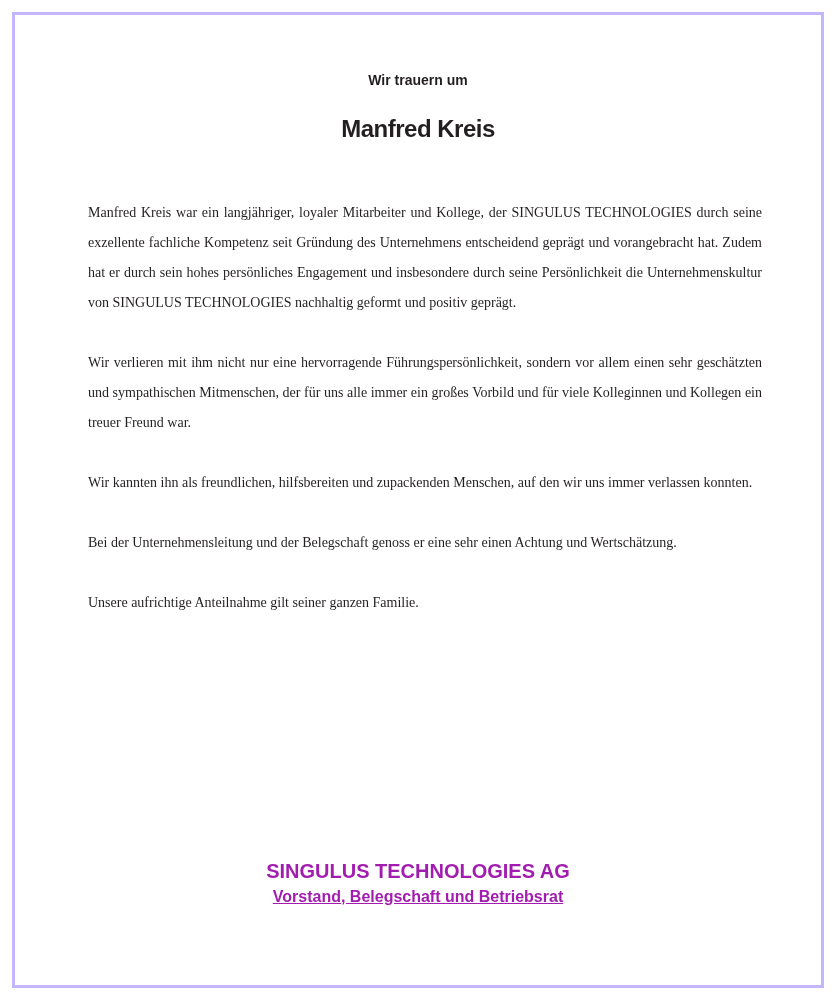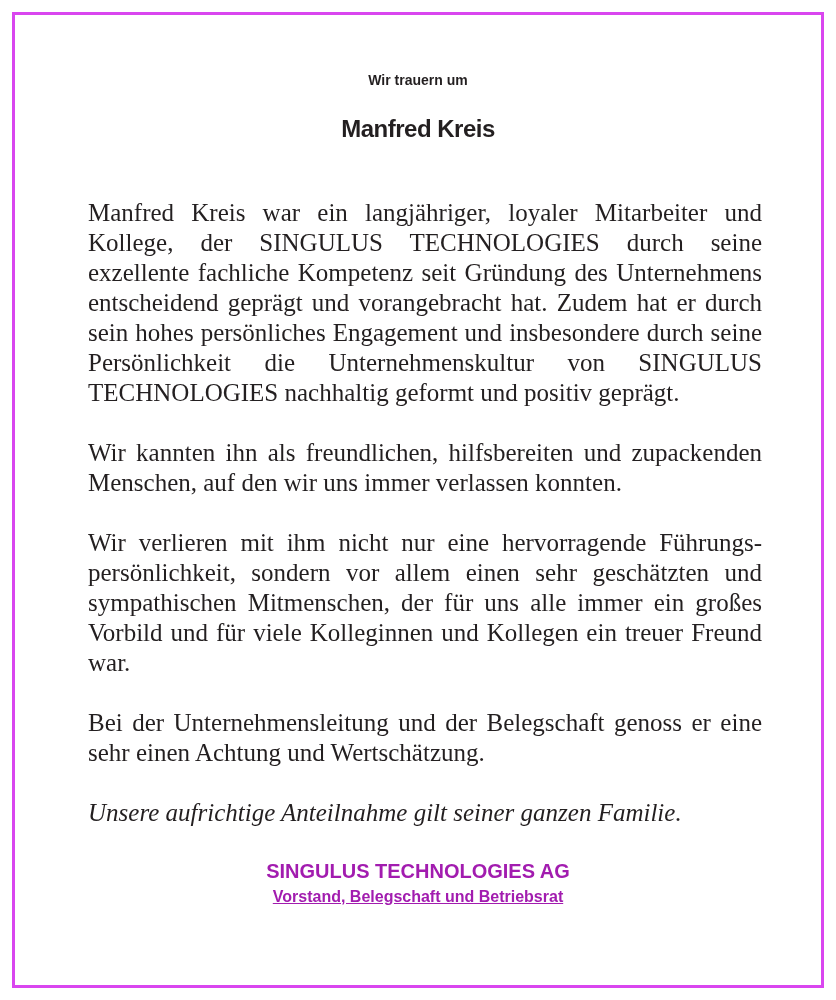--- a/index.html
+++ b/index.html
@@ -1,61 +1,61 @@
 <!DOCTYPE html>
 <html><head>
 <meta charset="utf-8">
 <style>
   html, body { margin: 0; padding: 0; background: #ffffff; }
   body { width: 836px; height: 1000px; position: relative; overflow: hidden; }
   .frame {
     position: absolute; left: 12px; top: 12px;
     width: 806px; height: 970px;
-    border: 3px solid #d946ef;
+    border: 3px solid #c4b5fd;
     background: #ffffff;
   }
   .intro {
     position: absolute; left: 0; right: 0; top: 57px;
     text-align: center;
     font-family: "Liberation Sans", sans-serif;
     font-weight: bold; font-size: 14px; color: #231f20;
   }
   .name {
     position: absolute; left: 0; right: 0; top: 100px;
     text-align: center;
     font-family: "Liberation Sans", sans-serif;
     font-weight: bold; font-size: 24px; color: #231f20;
     letter-spacing: -0.5px;
   }
   .body {
     position: absolute; left: 73px; width: 674px; top: 183px;
     font-family: "Liberation Serif", serif;
-    font-size: 25px; line-height: 30px; color: #231f20;
+    font-size: 14px; line-height: 30px; color: #231f20;
   }
   .body p { margin: 0 0 30px 0; text-align: justify; hyphens: manual; }
-  .body p.last { margin-bottom: 12px; font-style: italic; }
+  .body p.last { margin-bottom: 12px; }
   .sig {
     position: absolute; left: 0; right: 0; top: 842px;
     text-align: center;
     font-family: "Liberation Sans", sans-serif; color: #a21caf;
   }
   .sig .company { font-weight: bold; font-size: 20px; line-height: 28px; }
   .sig .dept { font-weight: bold; font-size: 16px; line-height: 24px; text-decoration: underline; }
 </style>
 </head>
 <body>
 
 <div class="frame">
   <div class="intro">Wir trauern um</div>
   <div class="name">Manfred Kreis</div>
 
   <div class="body">
     <p>Manfred Kreis war ein langjähriger, loyaler Mitarbeiter und Kollege, der SINGULUS TECHNOLOGIES durch seine exzellente fachliche Kompetenz seit Gründung des Unternehmens entscheidend geprägt und vorangebracht hat. Zudem hat er durch sein hohes persönliches Engagement und insbesondere durch seine Persönlichkeit die Unternehmenskultur von SINGULUS TECHNOLOGIES nachhaltig geformt und positiv geprägt.</p>
+    <p>Wir verlieren mit ihm nicht nur eine hervorragende Führungs­persönlichkeit, sondern vor allem einen sehr geschätzten und sympathischen Mitmenschen, der für uns alle immer ein großes Vorbild und für viele Kolleginnen und Kollegen ein treuer Freund war.</p>
     <p>Wir kannten ihn als freundlichen, hilfsbereiten und zupackenden Menschen, auf den wir uns immer verlassen konnten.</p>
-    <p>Wir verlieren mit ihm nicht nur eine hervorragende Führungs­persönlichkeit, sondern vor allem einen sehr geschätzten und sympathischen Mitmenschen, der für uns alle immer ein großes Vorbild und für viele Kolleginnen und Kollegen ein treuer Freund war.</p>
     <p>Bei der Unternehmensleitung und der Belegschaft genoss er eine sehr einen Achtung und Wertschätzung.</p>
     <p class="last">Unsere aufrichtige Anteilnahme gilt seiner ganzen Familie.</p>
   </div>
 
   <div class="sig">
     <div class="company">SINGULUS TECHNOLOGIES AG</div>
     <div class="dept">Vorstand, Belegschaft und Betriebsrat</div>
   </div>
 </div>
 

